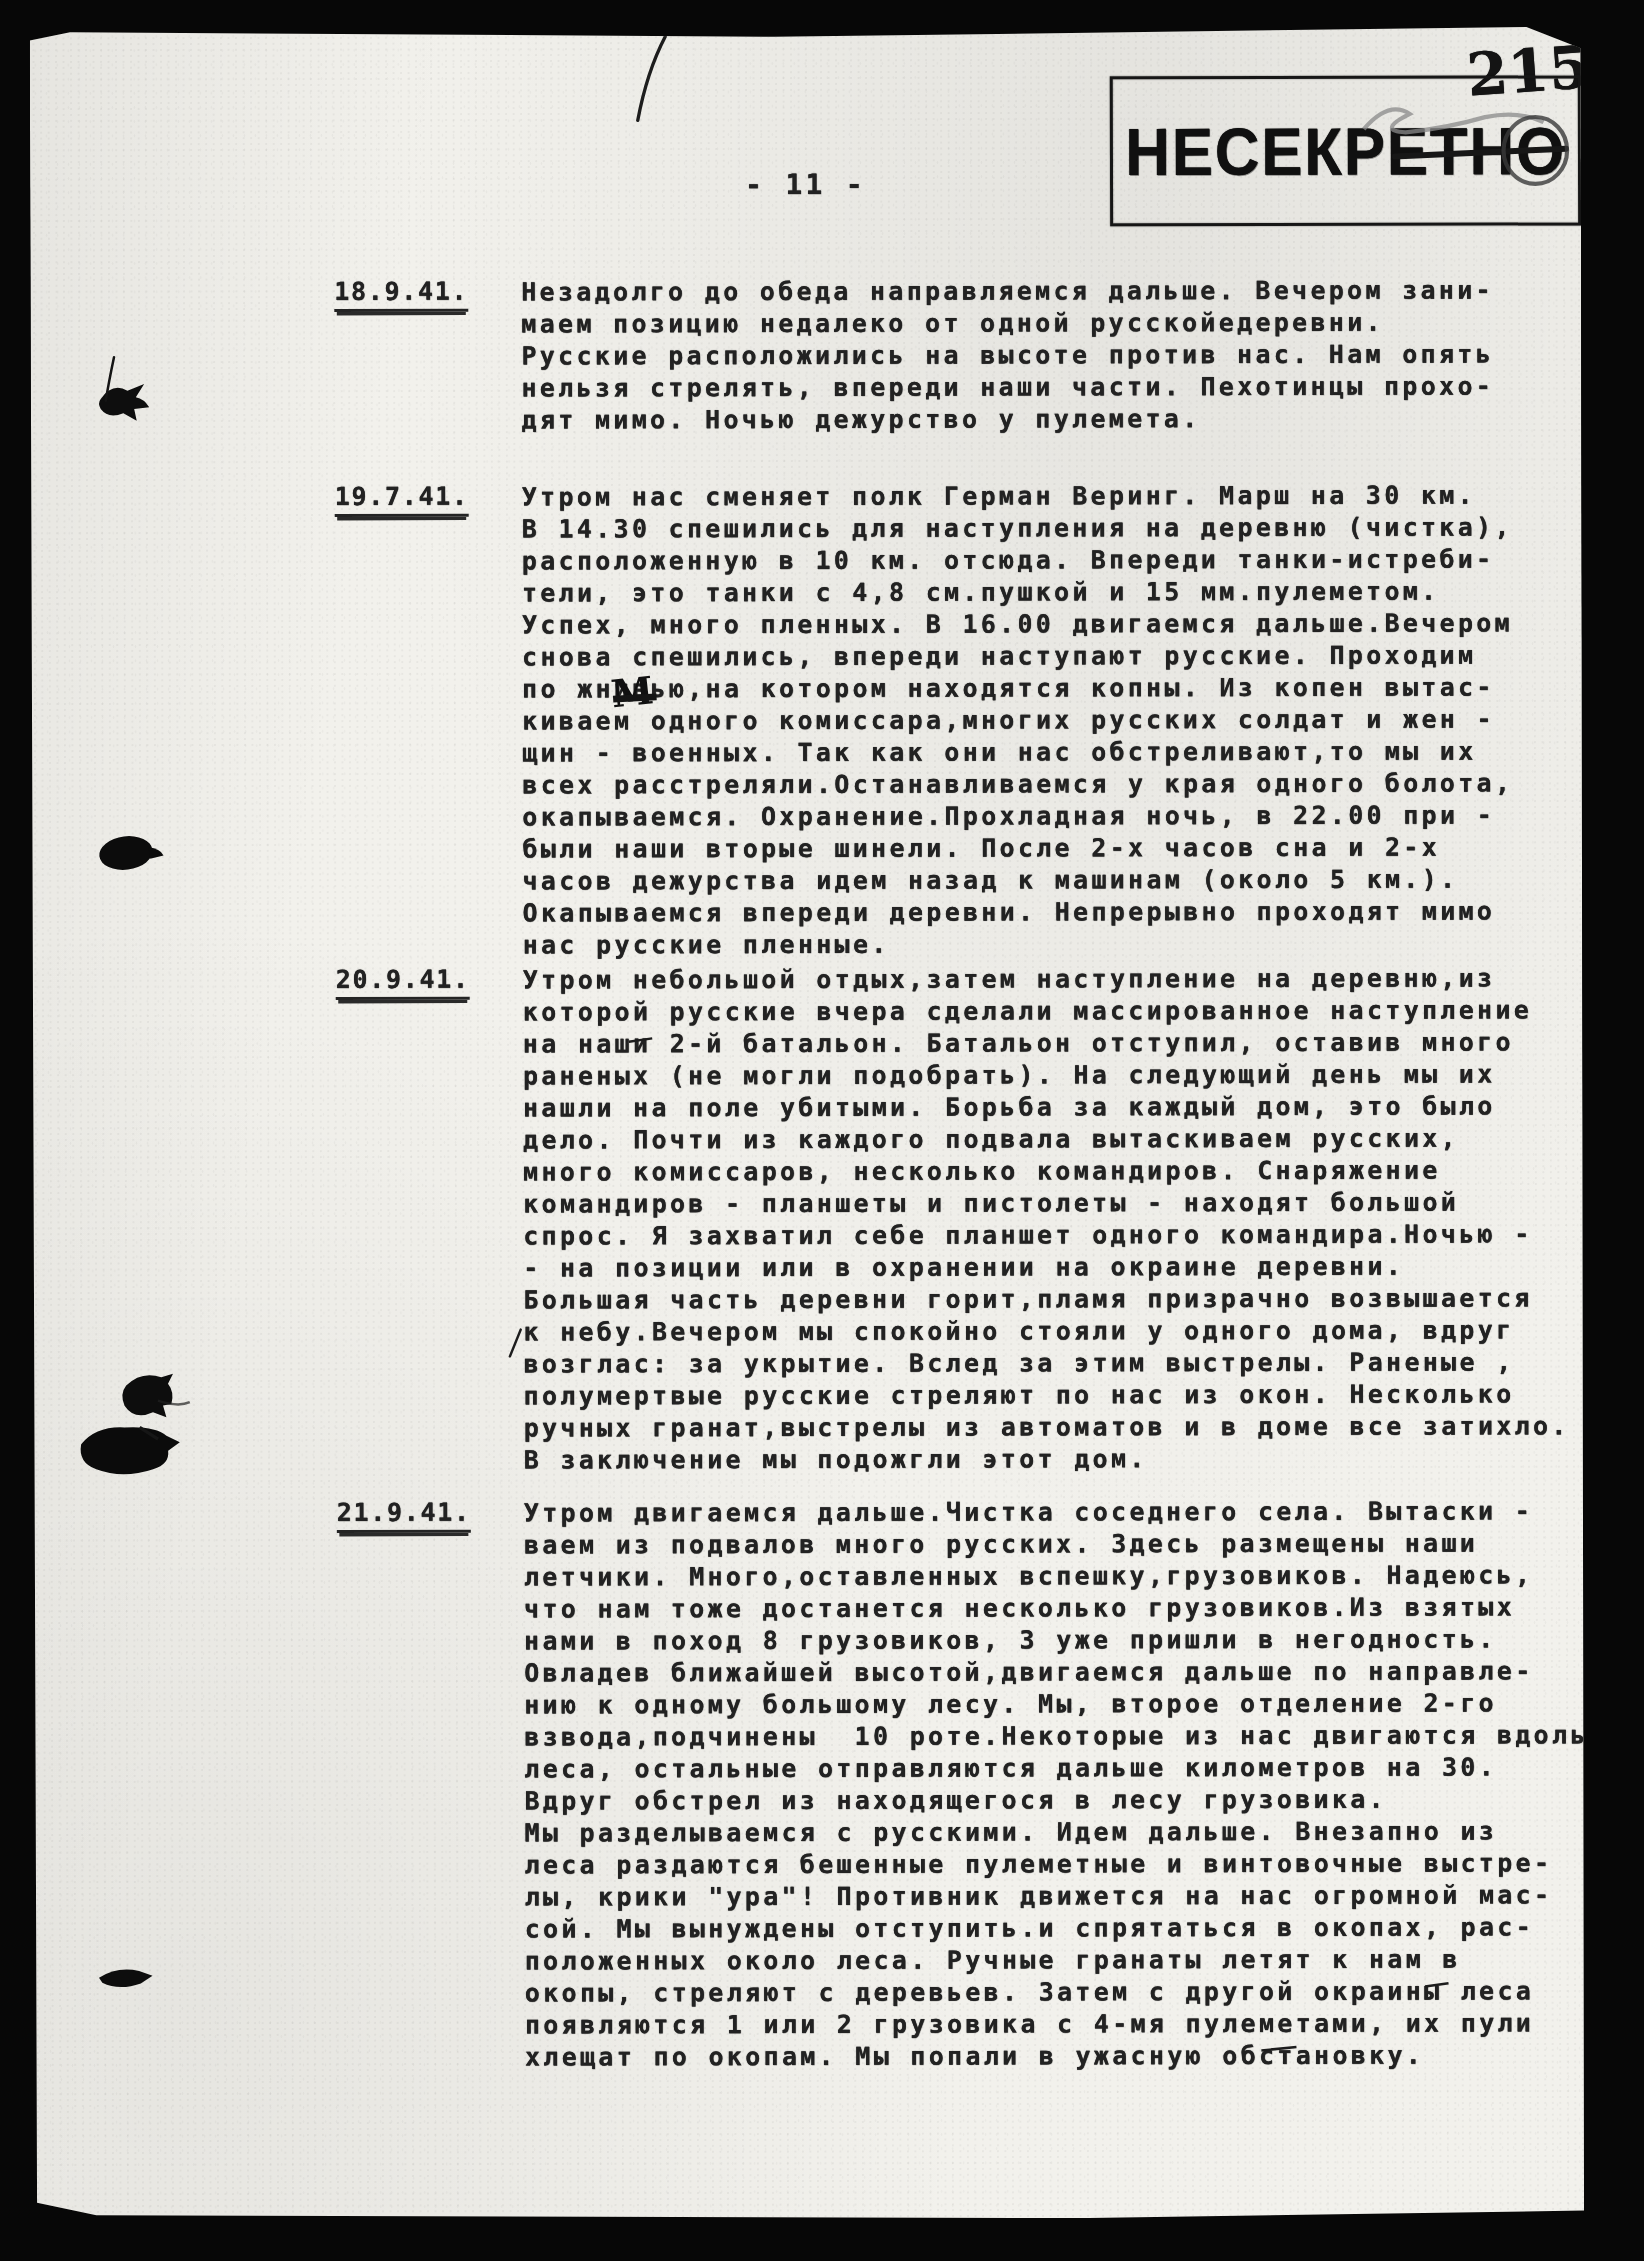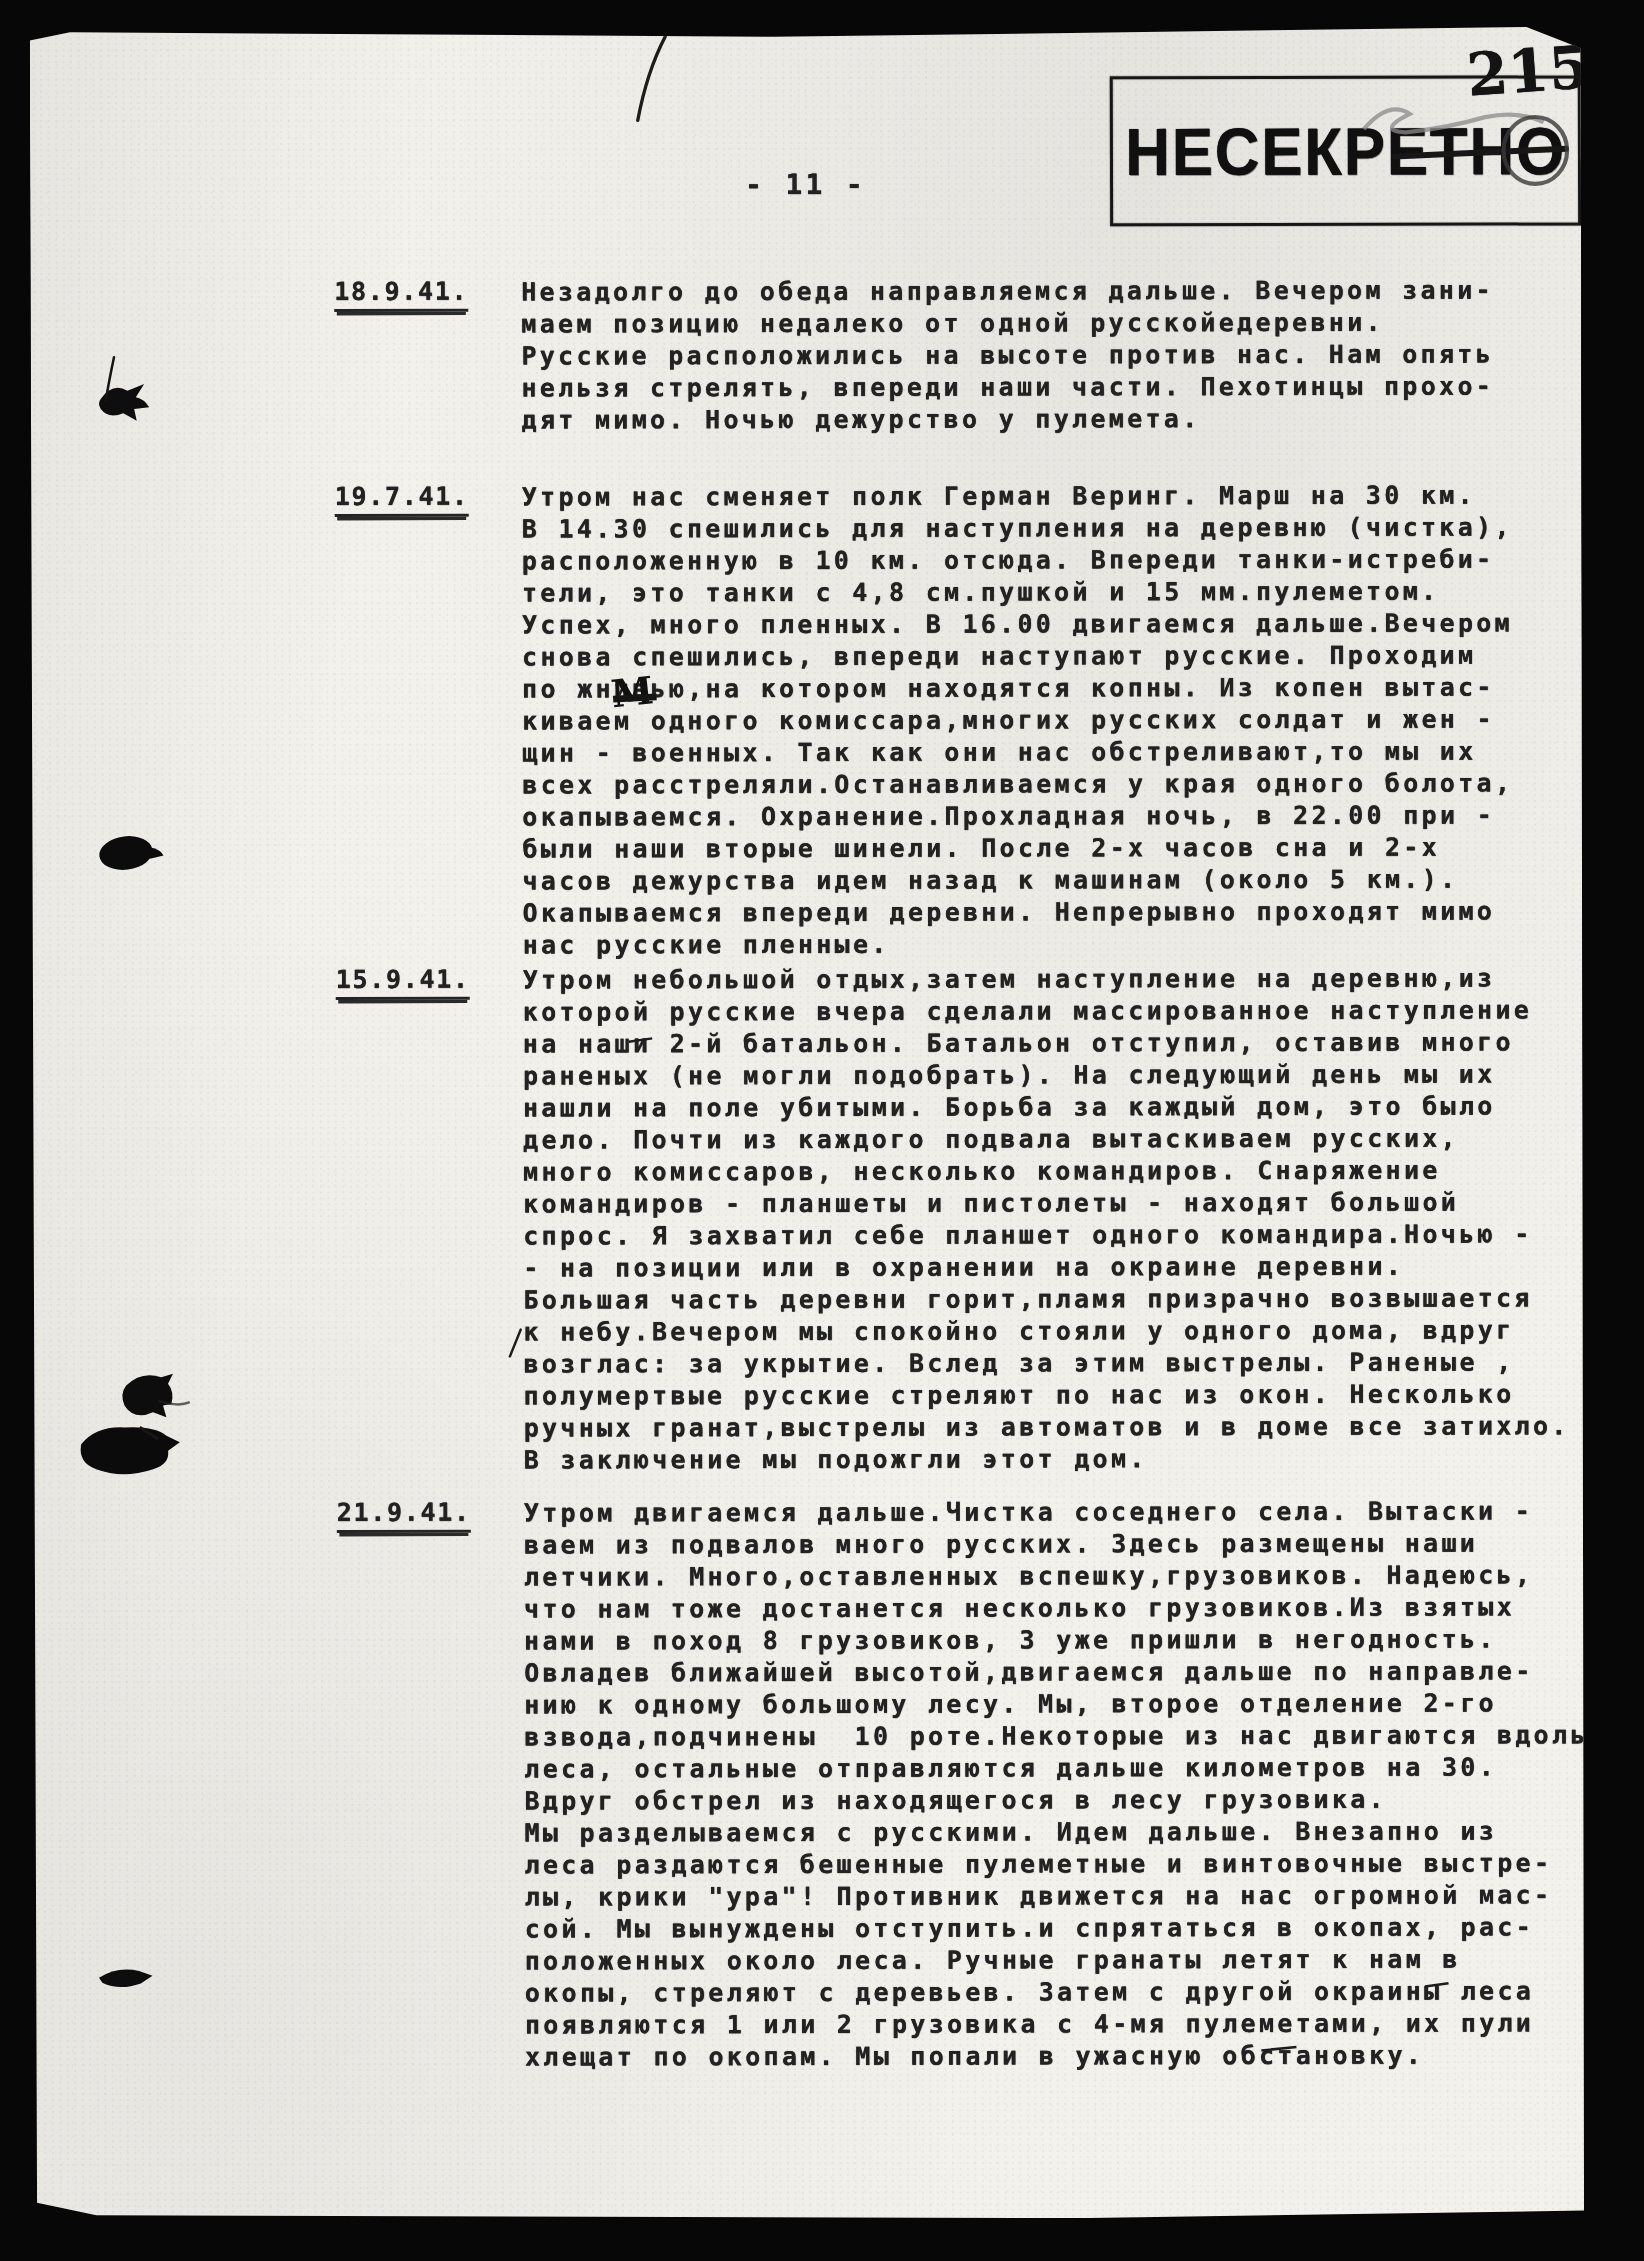--- a/index.html
+++ b/index.html
@@ -121,21 +121,21 @@
             <div class="line tw">щин - военных. Так как они нас обстреливают,то мы их</div>
             <div class="line tw">всех расстреляли.Останавливаемся у края одного болота,</div>
             <div class="line tw">окапываемся. Охранение.Прохладная ночь, в 22.00 при -</div>
             <div class="line tw">были наши вторые шинели. После 2-х часов сна и 2-х</div>
             <div class="line tw">часов дежурства идем назад к машинам (около 5 км.).</div>
             <div class="line tw">Окапываемся впереди деревни. Непрерывно проходят мимо</div>
             <div class="line tw">нас русские пленные.</div>
           </div>
         </div>
         <div class="entry e2">
-          <span class="date tw">15.9.41.</span>
+          <span class="date tw">20.9.41.</span>
           <div class="lines">
             <div class="line tw">Утром небольшой отдых,затем наступление на деревню,из</div>
             <div class="line tw">которой русские вчера сделали массированное наступление</div>
             <div class="line tw">на наши 2-й батальон. Батальон отступил, оставив много</div>
             <div class="line tw">раненых (не могли подобрать). На следующий день мы их</div>
             <div class="line tw">нашли на поле убитыми. Борьба за каждый дом, это было</div>
             <div class="line tw">дело. Почти из каждого подвала вытаскиваем русских,</div>
             <div class="line tw">много комиссаров, несколько командиров. Снаряжение</div>
             <div class="line tw">командиров - планшеты и пистолеты - находят большой</div>
             <div class="line tw">спрос. Я захватил себе планшет одного командира.Ночью -</div>

